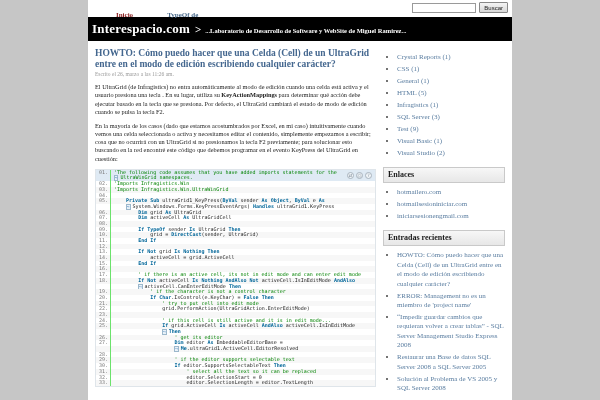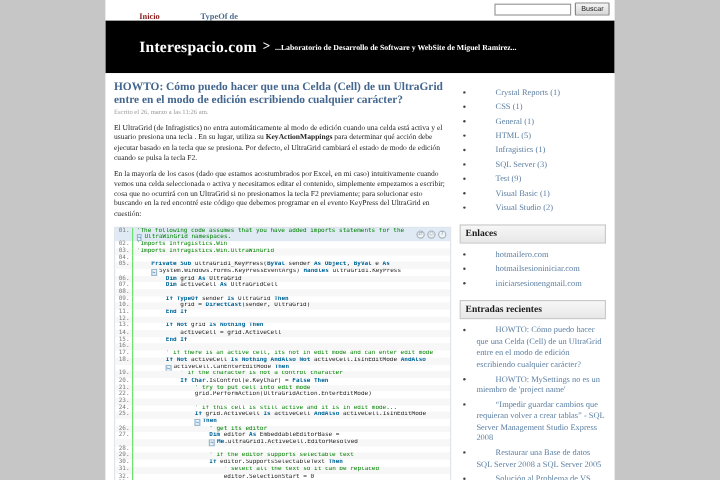--- a/index.html
+++ b/index.html
@@ -13,21 +13,21 @@
   .tab { font-size: 7px; font-weight: bold; color: #4a6b8c; margin-right: 14px; cursor: pointer; padding-left: 20px; }
   .tab.active { color: #8b2121; }
   .search { position: absolute; right: 4px; top: 2px; display: flex; align-items: center; }
   .search input { width: 64px; height: 10px; border: 1px solid #9a9a9a; font-size: 6px; padding: 0 2px;
                   font-family: "Liberation Sans", sans-serif; }
   .search button { height: 11px; margin-left: 3px; font-size: 6px; padding: 0 4px;
                    font-family: "Liberation Sans", sans-serif; color: #222;
                    background: linear-gradient(#f4f4f4, #d8d8d8); border: 1px solid #888; border-radius: 1px; }
 
   
-  .banner { height: 44px; background: #000; color: #fff; display: flex; align-items: center; padding: 0 28px; }
+  .banner { height: 24px; background: #000; color: #fff; display: flex; align-items: center; padding: 0 4px; }
   .site-title { font-size: 13px; font-weight: bold; letter-spacing: 0.2px; }
   .sep { font-size: 11px; font-weight: bold; margin: 0 4px 0 5px; }
   .site-sub { font-size: 6.5px; font-weight: bold; position: relative; top: 1px; }
 
   
   .content { display: flex; padding: 7px 7px 0 7px; background: #fff; }
   .main { width: 281px; flex: none; }
   .sidebar { width: 122px; flex: none; margin-left: 7px; }
 
   
@@ -54,21 +54,21 @@
   .cl .p { color: #222; }
   .wic { display: inline-block; color: #3a7ab8; border: 1px solid #9cb8cc; background: #eaf2f8;
          font-size: 4px; line-height: 4px; padding: 0; margin-right: 2px; vertical-align: top; }
 
   
   .sb-section { margin-bottom: 9px; }
   .sb-head { font-size: 8px; font-weight: bold; color: #1a1a1a; padding: 2px 4px 3px 4px;
              background: linear-gradient(#f7f7f7, #e7e7e7); border: 1px solid #c9c9c9; }
   .sb-list { list-style: disc; margin: 5px 0 0 0; padding-left: 14px; color: #444; }
   .sb-list li { font-size: 7px; line-height: 1.35; margin-bottom: 2.5px; }
-  .sb-link { color: #5a7da0; cursor: pointer; margin-left: 16px; }
+  .sb-link { color: #5a7da0; cursor: pointer; }
 </style>
 </head>
 <body>
 
 <div class="page-col">
 
   <div class="topbar">
     <nav class="tabs"><span class="tab active">Inicio</span><span class="tab">TypeOf de</span></nav>
     <div class="search">
       <input type="text" value="" style="">
@@ -272,21 +272,21 @@
           <ul class="sb-list">
             <li><span class="sb-link">hotmailero.com</span></li>
             <li><span class="sb-link">hotmailsesioniniciar.com</span></li>
             <li><span class="sb-link">iniciarsesionengmail.com</span></li>
           </ul>
         </div>
         <div class="sb-section">
           <div class="sb-head">Entradas recientes</div>
           <ul class="sb-list">
             <li><span class="sb-link">HOWTO: Cómo puedo hacer que una Celda (Cell) de un UltraGrid entre en el modo de edición escribiendo cualquier carácter?</span></li>
-            <li><span class="sb-link">HOWTO: MySettings no es un miembro de 'project name'</span></li>
+            <li><span class="sb-link">ERROR: Management no es un miembro de 'project name'</span></li>
             <li><span class="sb-link">“Impedir guardar cambios que requieran volver a crear tablas” - SQL Server Management Studio Express 2008</span></li>
             <li><span class="sb-link">Restaurar una Base de datos SQL Server 2008 a SQL Server 2005</span></li>
             <li><span class="sb-link">Solución al Problema de VS 2005 y SQL Server 2008</span></li>
           </ul>
         </div>
       </div>
 
   </div>
 </div>
 

